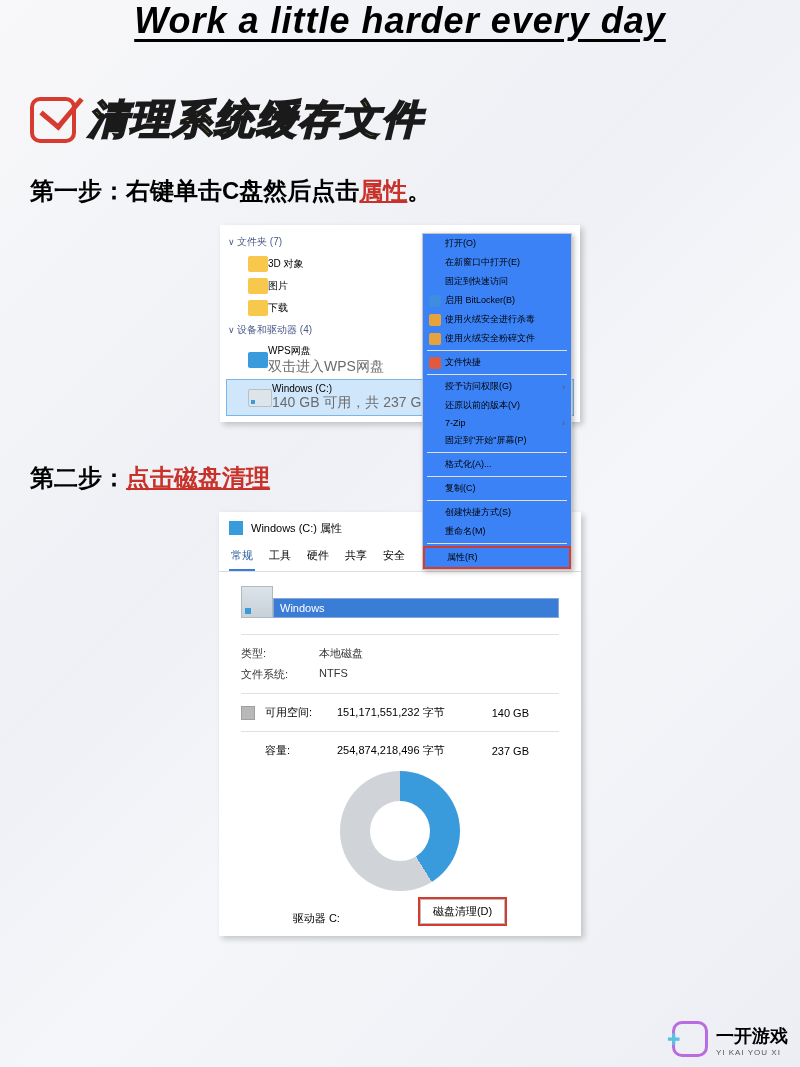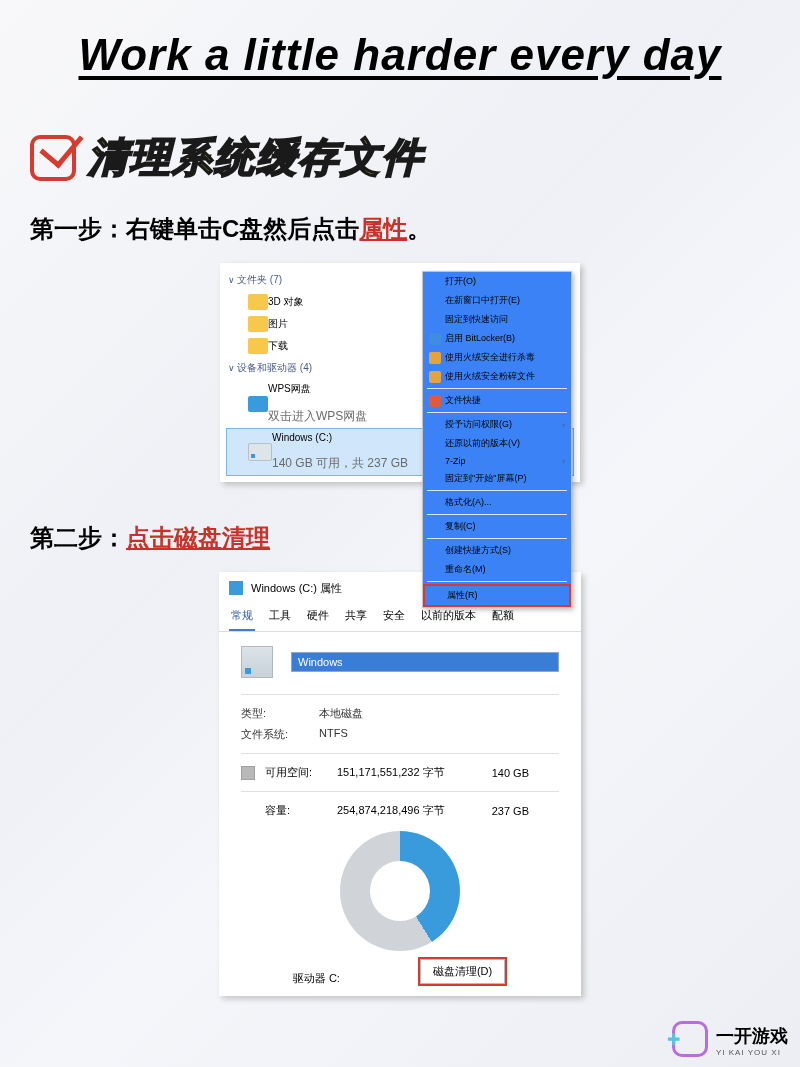--- a/index.html
+++ b/index.html
@@ -1,53 +1,53 @@
 <!DOCTYPE html>
 <html><head>
 <meta charset="utf-8">
 <style>
 * { margin: 0; padding: 0; box-sizing: border-box; font-family: "Microsoft YaHei", Arial, sans-serif; }
 body { width: 800px; height: 1067px; background: linear-gradient(135deg, #f8f8fa 0%, #eef0f5 40%, #f5f6fa 60%, #edeef3 100%); position: relative; overflow: hidden; }
-.page-title { text-align: center; padding-top: 30px; font-style: italic; font-weight: 700; font-size: 44px; text-decoration: underline; text-underline-offset: 6px; letter-spacing: 1px; font-family: "Arial Black", sans-serif; }
+.page-title { text-align: center; font-style: italic; font-weight: 700; font-size: 36px; text-decoration: underline; text-underline-offset: 6px; letter-spacing: 1px; font-family: "Arial Black", sans-serif; }
 .sec-title { display: flex; align-items: center; gap: 12px; margin: 50px 0 28px 30px; }
 .check-ic { width: 46px; height: 46px; border: 4px solid #d63b2f; border-radius: 10px; position: relative; }
 .check-ic::after { content: ""; position: absolute; top: -6px; left: 8px; width: 34px; height: 20px; border-left: 5px solid #d63b2f; border-bottom: 5px solid #d63b2f; transform: rotate(-50deg); background: transparent; }
 .sec-text { font-size: 40px; font-weight: 900; color: #eddd3a; -webkit-text-stroke: 2px #1a1a1a; letter-spacing: 2px; font-style: italic; }
 .step { font-size: 24px; font-weight: 700; margin-left: 30px; margin-bottom: 18px; }
 .step .hl { color: #c8322a; text-decoration: underline; }
 .shot1 { width: 360px; margin: 0 auto 40px; background: #fff; box-shadow: 3px 3px 6px rgba(0,0,0,0.2); padding: 6px; font-size: 10px; position: relative; }
 .fold { padding: 4px 2px; color: #4a5a8a; }
 .car { color: #4a5a8a; font-size: 9px; }
 .fitem { display: flex; align-items: center; gap: 0; padding: 3px 0 3px 22px; }
 .fic { width: 20px; height: 16px; background: #f7c84b; border-radius: 2px; position: relative; }
 .fic.blue { background: #3a9bdc; }
 .fitem.sel { background: #cfe6fb; border: 1px solid #7bb6e6; padding-left: 21px; }
 .drv { display: flex; align-items: center; gap: 0; padding: 3px 0 3px 22px; flex-direction: row; }
 .drv-ic { width: 24px; height: 18px; background: #dde4ea; border: 1px solid #b8c0c8; border-radius: 2px; position: relative; }
 .drv-ic::after { content: ""; position: absolute; bottom: 2px; left: 2px; width: 4px; height: 4px; background: #3a9bdc; }
 .drv-body { display: flex; flex-direction: column; }
-.drv-sub { font-size: 12px; color: #6b6b6b; margin-top: 12px; }
+.drv-sub { font-size: 14px; color: #6b6b6b; }
 .cmenu { position: absolute; top: 8px; right: 8px; width: 150px; background: #3b82f6; border: 1px solid #c5c5c5; box-shadow: 2px 2px 5px rgba(0,0,0,0.25); font-size: 9px; }
 .cm-item { display: flex; align-items: center; padding: 3px 18px 3px 22px; position: relative; }
 .cm-item.arr::after { content: "›"; position: absolute; right: 6px; color: #555; }
 .cm-sep { height: 1px; background: #e0e0e0; margin: 2px 4px; }
 .cm-ic { width: 12px; height: 12px; margin-right: 4px; margin-left: -16px; display: inline-block; border-radius: 2px; }
 .cm-ic.a { background: #3f8de0; }
 .cm-ic.b { background: #e6a23c; }
 .cm-ic.c { background: #e05a3f; }
 .cm-box { border: 2px solid #d63b2f; }
 .shot2 { width: 362px; margin: 0 auto; background: #fff; box-shadow: 3px 3px 6px rgba(0,0,0,0.2); font-size: 11px; }
 .tb { display: flex; align-items: center; padding: 8px 10px; gap: 8px; }
 .tb-ic { width: 14px; height: 14px; background: #3a9bdc; }
 .tb-x { margin-left: auto; font-size: 14px; color: #555; cursor: pointer; }
 .tabs { display: flex; padding: 0 10px; border-bottom: 1px solid #ddd; gap: 12px; font-size: 11px; }
 .tab { padding: 4px 2px 6px; }
 .tab.act { border-bottom: 2px solid #3a7dd6; color: #2a5a9a; }
 .body2 { padding: 14px 22px 10px; }
-.drv-row { display: flex; align-items: center; gap: 18px; margin-bottom: 16px; }
+.drv-row { display: flex; align-items: flex-end; margin-bottom: 16px; }
 .drv-ic2 { width: 32px; height: 32px; background: linear-gradient(#dce4ea,#c8d0d8); border: 1px solid #b0b8c0; position: relative; }
 .drv-ic2::after { content: ""; position: absolute; bottom: 3px; left: 3px; width: 6px; height: 6px; background: #3a9bdc; }
 .inp { flex: 1; padding: 3px 6px; border: 1px solid #8aa6d6; background: #3a7dd6; color: #fff; font-size: 11px; }
 .sep2 { height: 1px; background: #e0e0e0; margin: 8px 0; }
 .kv { display: flex; padding: 3px 0; font-size: 11px; }
 .k { width: 78px; color: #333; }
 .v { color: #333; }
 .srow { display: flex; align-items: center; padding: 3px 0; font-size: 11px; gap: 10px; }
 .sq { width: 14px; height: 14px; border: 1px solid #888; }
 .sq.blue { background: #3a9bdc; border-color: #3a9bdc; }

